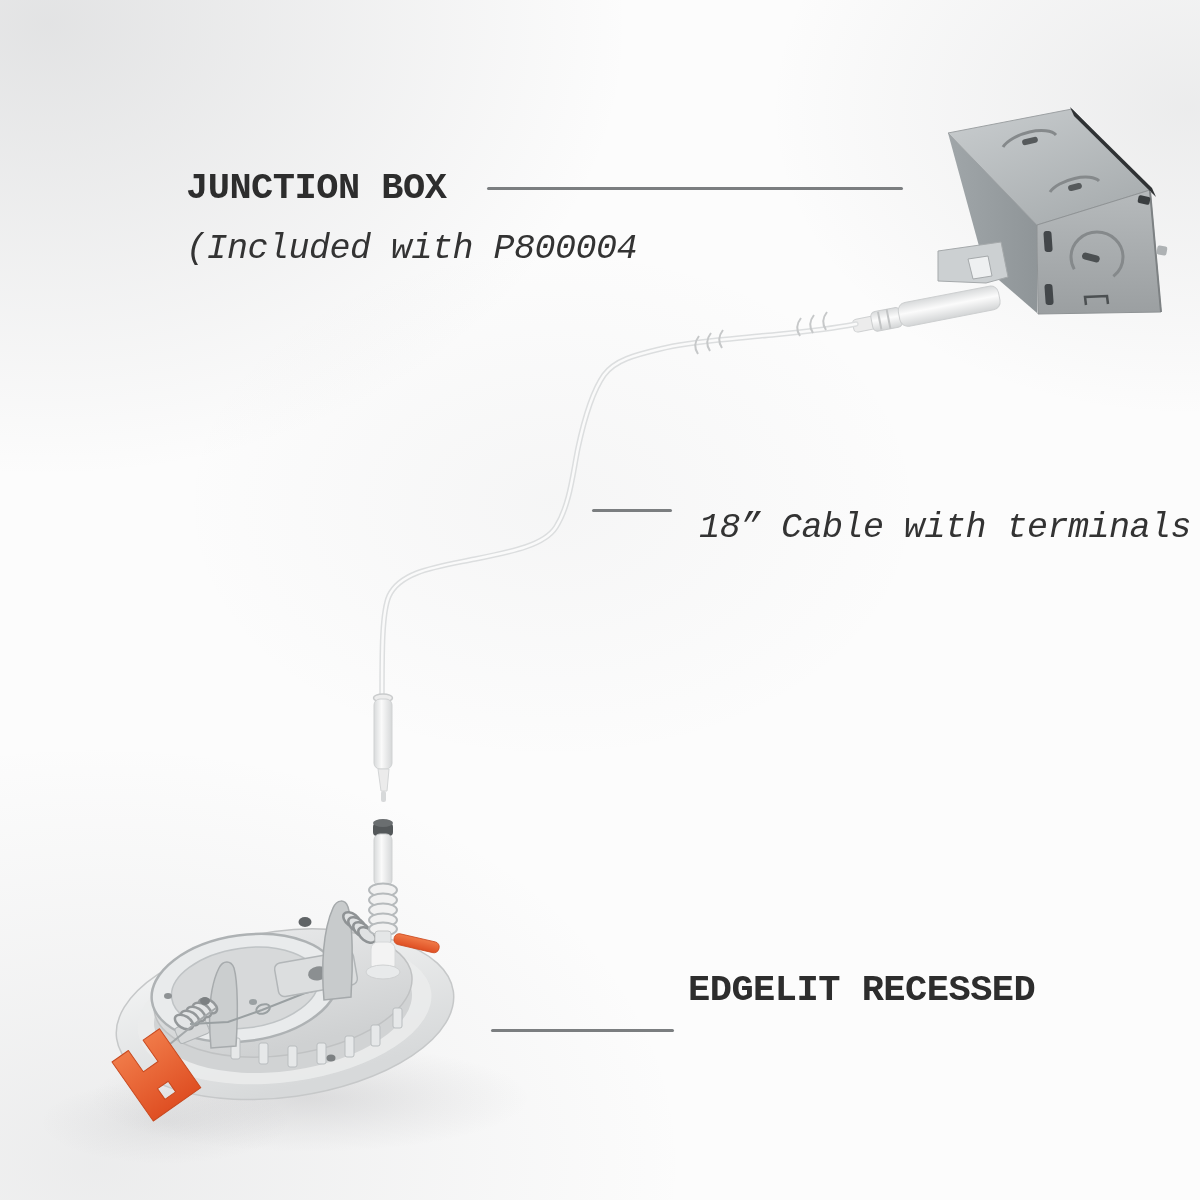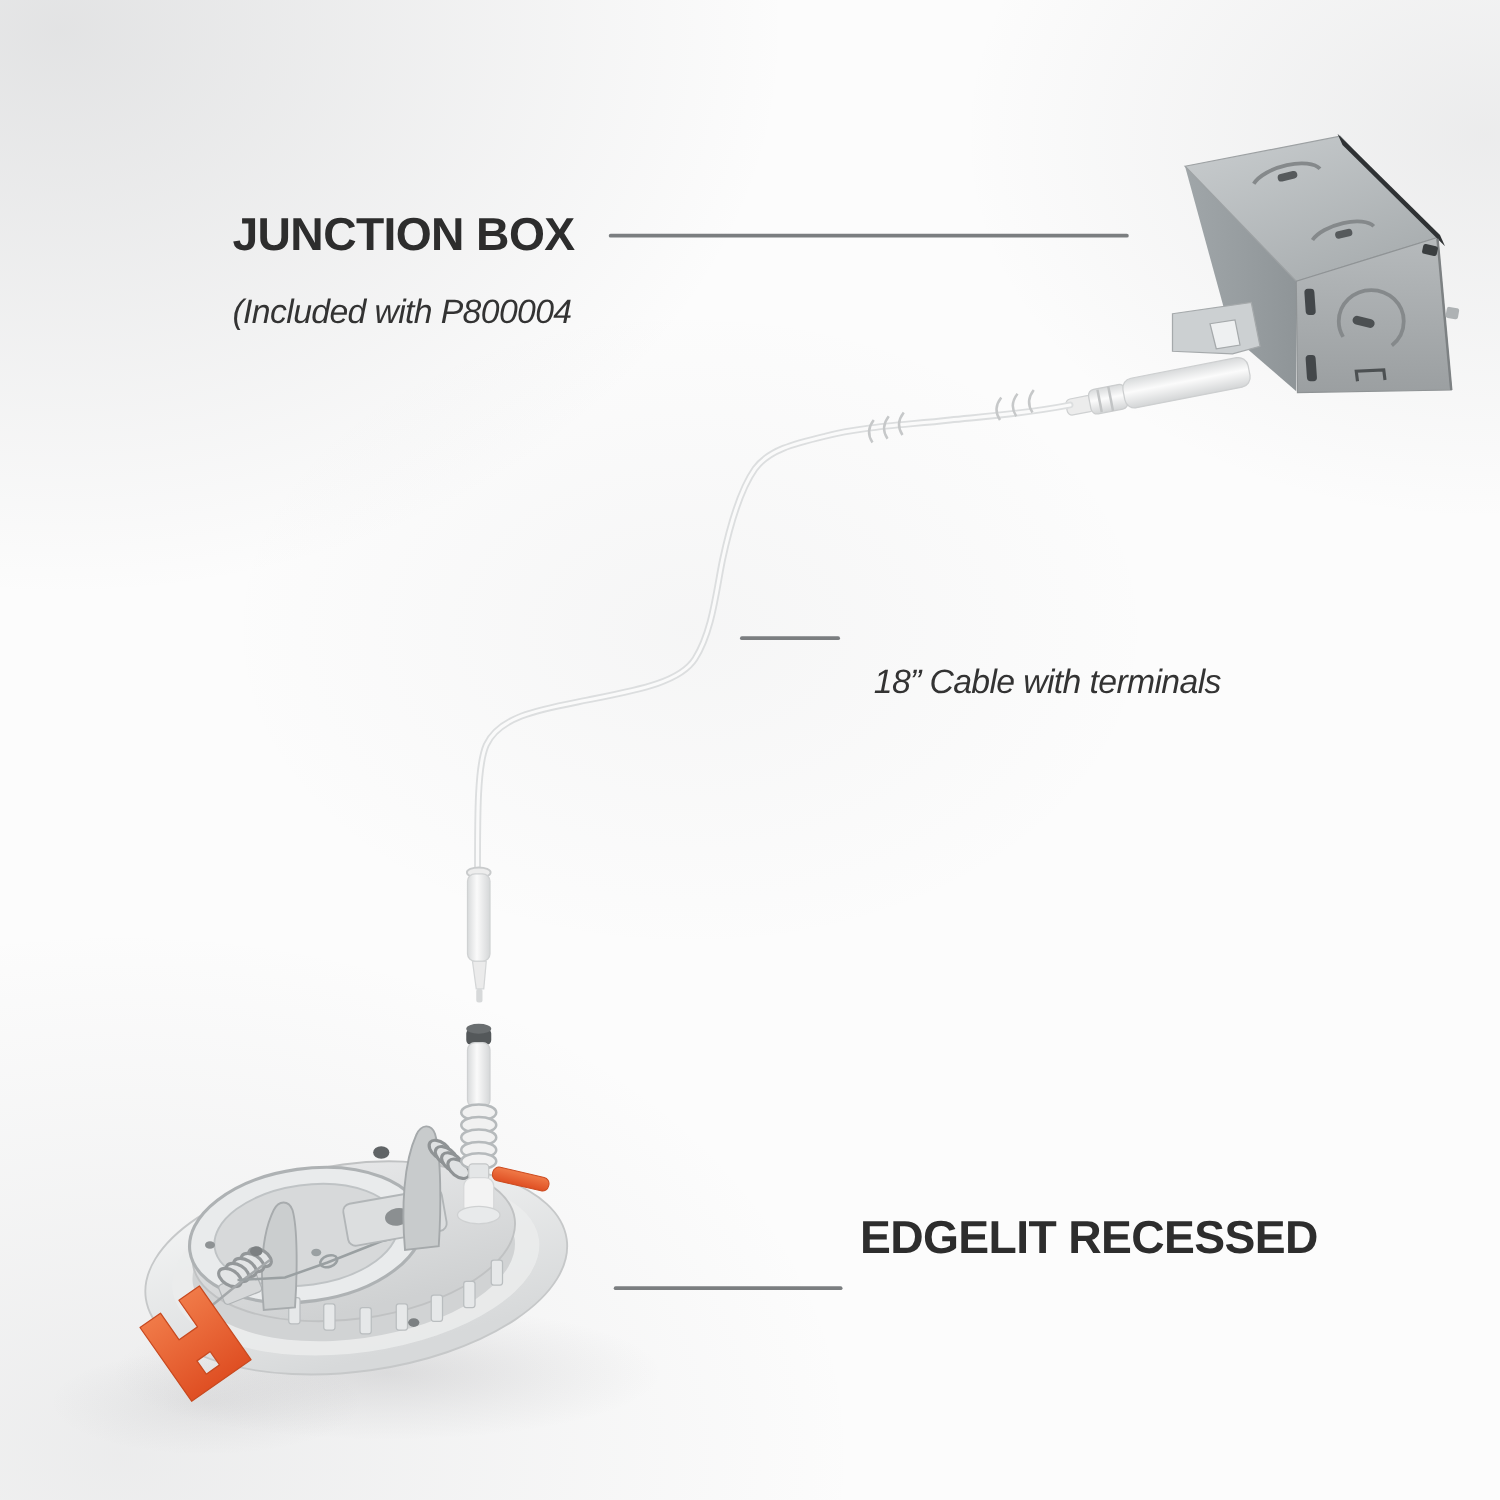--- a/index.html
+++ b/index.html
@@ -6,32 +6,32 @@
   body{
     width:1200px;height:1200px;overflow:hidden;
     font-family:"Liberation Sans",sans-serif;
     background:
       radial-gradient(1000px 780px at 4% 2%, rgba(125,128,132,0.20), rgba(125,128,132,0) 58%),
       radial-gradient(760px 560px at 99% 9%, rgba(125,128,132,0.13), rgba(125,128,132,0) 55%),
       radial-gradient(980px 700px at 8% 97%, rgba(125,128,132,0.13), rgba(125,128,132,0) 60%),
       radial-gradient(620px 430px at 46% 42%, rgba(125,128,132,0.05), rgba(125,128,132,0) 60%),
       #fcfcfc;
   }
-  .stage{position:relative;width:1200px;height:1156px;}
+  .stage{position:relative;width:1200px;height:1156px;font-family:Liberation Mono, monospace;}
   .illustration{position:absolute;left:0;top:0;}
   .label{position:absolute;white-space:nowrap;color:#2d2d2d;}
   .label-title{font-size:37px;font-weight:700;letter-spacing:-0.5px;line-height:44px;}
-  .label-sub{font-size:27px;font-style:italic;font-weight:400;letter-spacing:-0.5px;line-height:62px;color:#333333;}
+  .label-sub{font-size:35px;font-style:italic;font-weight:400;letter-spacing:-0.5px;line-height:62px;color:#333333;}
   .leader{position:absolute;height:3px;background:#7b7e80;border-radius:2px;}
   #label-junction-box{left:186px;top:166px;}
   #label-junction-box .label-sub{line-height:62px;}
   #sub-junction{margin-top:8px;}
   #leader-junction-box{left:487px;top:187px;width:416px;}
   #label-cable{left:699px;top:494px;}
-  #label-cable .label-sub{margin-top:23px;line-height:56px;}
+  #label-cable .label-sub{margin-top:6px;line-height:56px;}
   #leader-cable{left:592px;top:509px;width:80px;}
   #label-fixture{left:688px;top:968px;}
   #label-fixture .label-sub{margin-top:10px;line-height:56px;}
   #leader-fixture{left:491px;top:1029px;width:183px;}
 </style>
 </head>
 <body>
 
 <div class="stage">
 

